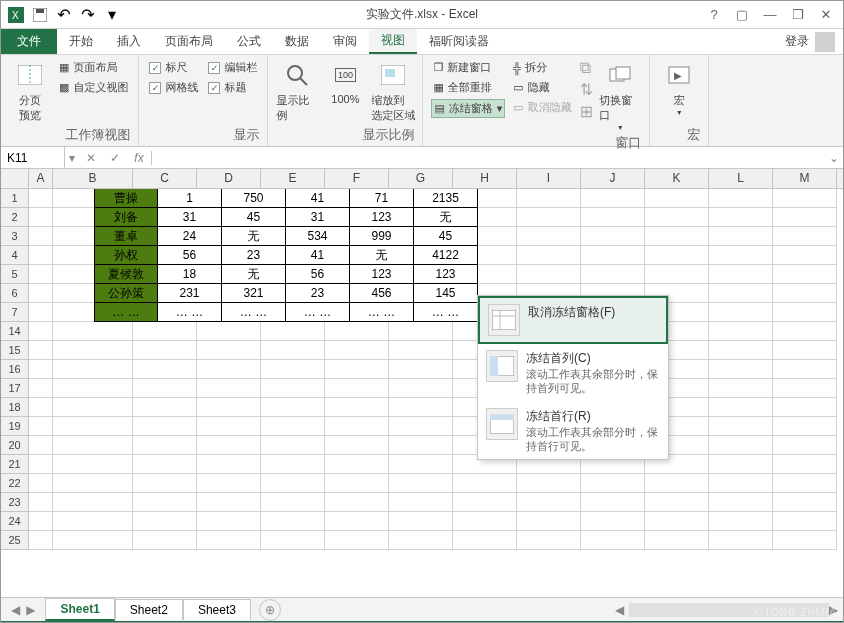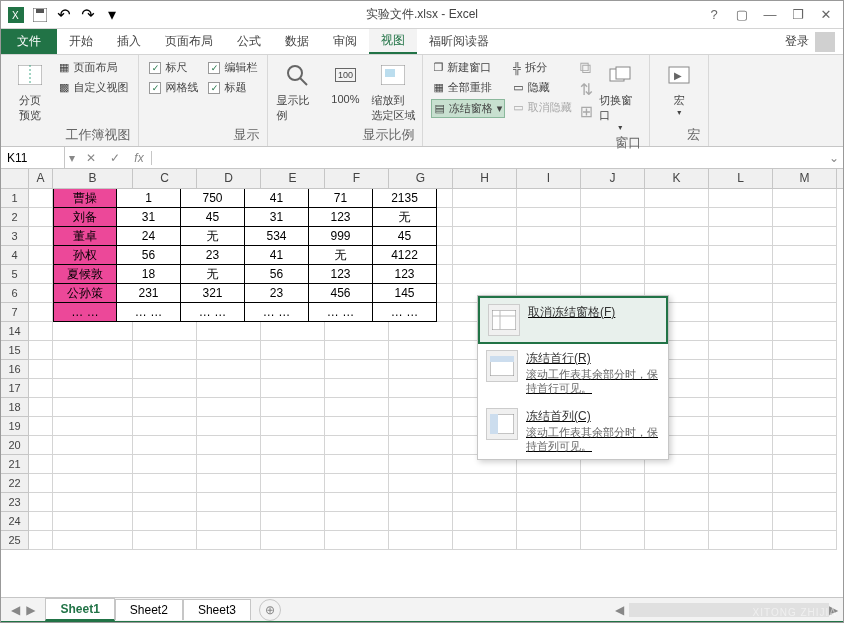--- a/index.html
+++ b/index.html
@@ -49,25 +49,25 @@
 .cells { position: relative; }
 .cell-row { display: flex; height: 19px; }
 .cell { border-right: 1px solid #d4d4d4; border-bottom: 1px solid #d4d4d4; font-size: 12px; line-height: 18px; text-align: center; overflow: hidden; }
 
 .data-table { position: absolute; left: 28px; top: 20px; }
 .tbl-title { height: 38px; background: #1f3864; color: #fff; border: 1px solid #000; font-size: 14px; font-weight: bold; text-align: center; line-height: 37px; width: 384px; }
 .tbl-hdr { display: flex; }
 .tbl-hdr div { background: #2f5496; color: #fff; font-size: 12px; text-align: center; height: 19px; line-height: 18px; border: 1px solid #000; border-top: none; }
 .tbl-row { display: flex; }
 .tbl-row div { height: 19px; font-size: 12px; text-align: center; line-height: 18px; border: 1px solid #000; border-top: none; background: #fff; }
-.tbl-row div:first-child { background: #ec4899; }
+.tbl-row div:first-child { background: #4d7c0f; margin-left: 41px; }
 .c64 { width: 64px; } .c64n { width: 64px; border-left: none !important; }
 
 .dropdown-menu { position: absolute; left: 476px; top: 126px; width: 192px; background: #fff; border: 1px solid #c6c6c6; box-shadow: 2px 2px 6px rgba(0,0,0,0.2); z-index: 100; }
-.dd-item { display: flex; padding: 6px 8px; gap: 8px; cursor: pointer; text-decoration: underline; }
+.dd-item { display: flex; padding: 6px 8px; gap: 8px; cursor: pointer; }
 .dd-item.highlighted { background: #e8f0ec; border: 2px solid #217346; }
 .dd-icon { width: 32px; height: 32px; flex-shrink: 0; display: flex; align-items: center; justify-content: center; background: #f0f0f0; border: 1px solid #ccc; }
 .dd-text { flex: 1; }
 .dd-title { font-size: 12px; color: #333; }
 .dd-desc { font-size: 11px; color: #666; line-height: 1.3; }
 
 .sheet-tabs { height: 24px; border-top: 1px solid #c6c6c6; display: flex; align-items: center; background: #f3f3f3; font-size: 12px; }
 .st-nav { display: flex; gap: 6px; padding: 0 10px; color: #888; }
 .stab { padding: 3px 14px; border: 1px solid #c6c6c6; border-bottom: none; background: #fff; margin-top: -1px; cursor: pointer; }
 .stab.active { border-bottom: 2px solid #217346; color: #217346; font-weight: bold; }
@@ -687,38 +687,38 @@
           </svg>
         </div>
       <div class="dd-text">
           <div class="dd-title">取消冻结窗格(F)</div>
         </div>
     </div>
     <div class="dd-item">
       <div class="dd-icon">
           <svg width="24" height="20">
             <rect width="24" height="20" fill="#fff" stroke="#888"></rect>
-            <rect x="0" y="0" width="24" height="6" fill="#cde"></rect>
+            <rect x="0" y="0" width="8" height="20" fill="#cde"></rect>
           </svg>
         </div>
       <div class="dd-text">
-          <div class="dd-title">冻结首行(R)</div>
-          <div class="dd-desc">滚动工作表其余部分时，保持首行可见。</div>
+          <div class="dd-title">冻结首列(C)</div>
+          <div class="dd-desc">滚动工作表其余部分时，保持首列可见。</div>
         </div>
     </div>
     <div class="dd-item">
       <div class="dd-icon">
           <svg width="24" height="20">
             <rect width="24" height="20" fill="#fff" stroke="#888"></rect>
-            <rect x="0" y="0" width="8" height="20" fill="#cde"></rect>
+            <rect x="0" y="0" width="24" height="6" fill="#cde"></rect>
           </svg>
         </div>
       <div class="dd-text">
-          <div class="dd-title">冻结首列(C)</div>
-          <div class="dd-desc">滚动工作表其余部分时，保持首列可见。</div>
+          <div class="dd-title">冻结首行(R)</div>
+          <div class="dd-desc">滚动工作表其余部分时，保持首行可见。</div>
         </div>
     </div>
   </div>
 </div>
 
 <div class="sheet-tabs">
   <div class="st-nav">
     <span>◀</span>
     <span>▶</span>
   </div>

